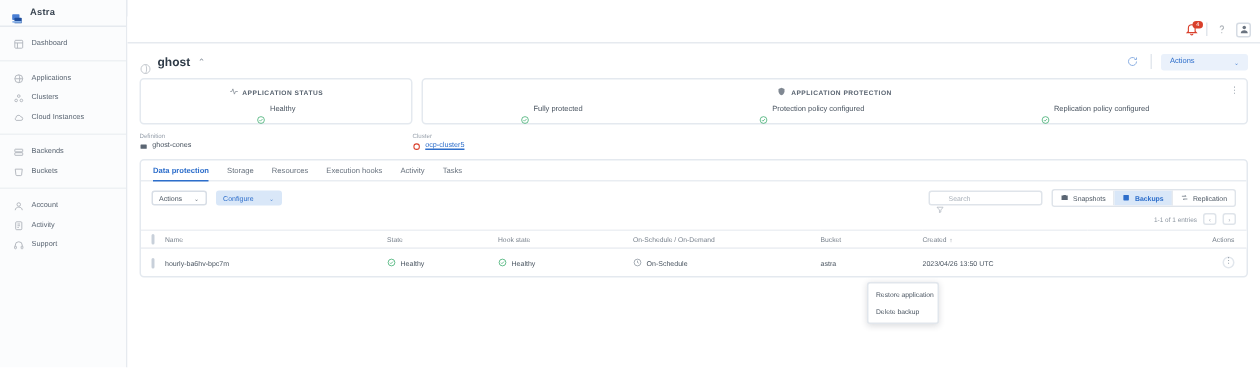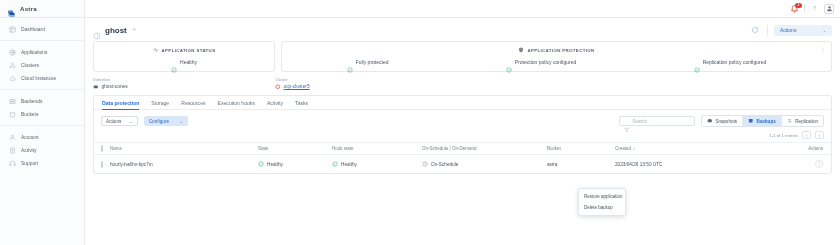--- a/index.html
+++ b/index.html
@@ -31,21 +31,21 @@
   .nav-group.last { border-bottom: none; }
   .nav-item {
     display: flex; align-items: center; gap: 5px;
     height: 13px; padding-left: 9px; cursor: pointer;
   }
   .nav-ico { width: 7px; height: 7px; flex: 0 0 7px; opacity: .55; }
   .nav-ico svg { display: block; width: 7px; height: 7px; }
   .nav-label { font-size: 4.9px; color: #5b6673; white-space: nowrap; }
 
   
-  .main { flex: 1; display: flex; flex-direction: column; min-width: 0; background: #fff; }
+  .main { flex: 1; display: flex; flex-direction: column; min-width: 0; background: #fff; margin-top: 11px; }
   .topbar {
     height: 18px; border-bottom: 1px solid #e6eaef;
     display: flex; align-items: center; justify-content: flex-end;
     padding-right: 6px; gap: 5px; background: #fff;
   }
   .topbar-ico { width: 9px; height: 9px; position: relative; cursor: pointer; opacity: .6; }
   .topbar-ico svg { display: block; width: 9px; height: 9px; }
   .bell-wrap { position: relative; opacity: 1; }
   .badge {
     position: absolute; top: -1px; right: -3px;

